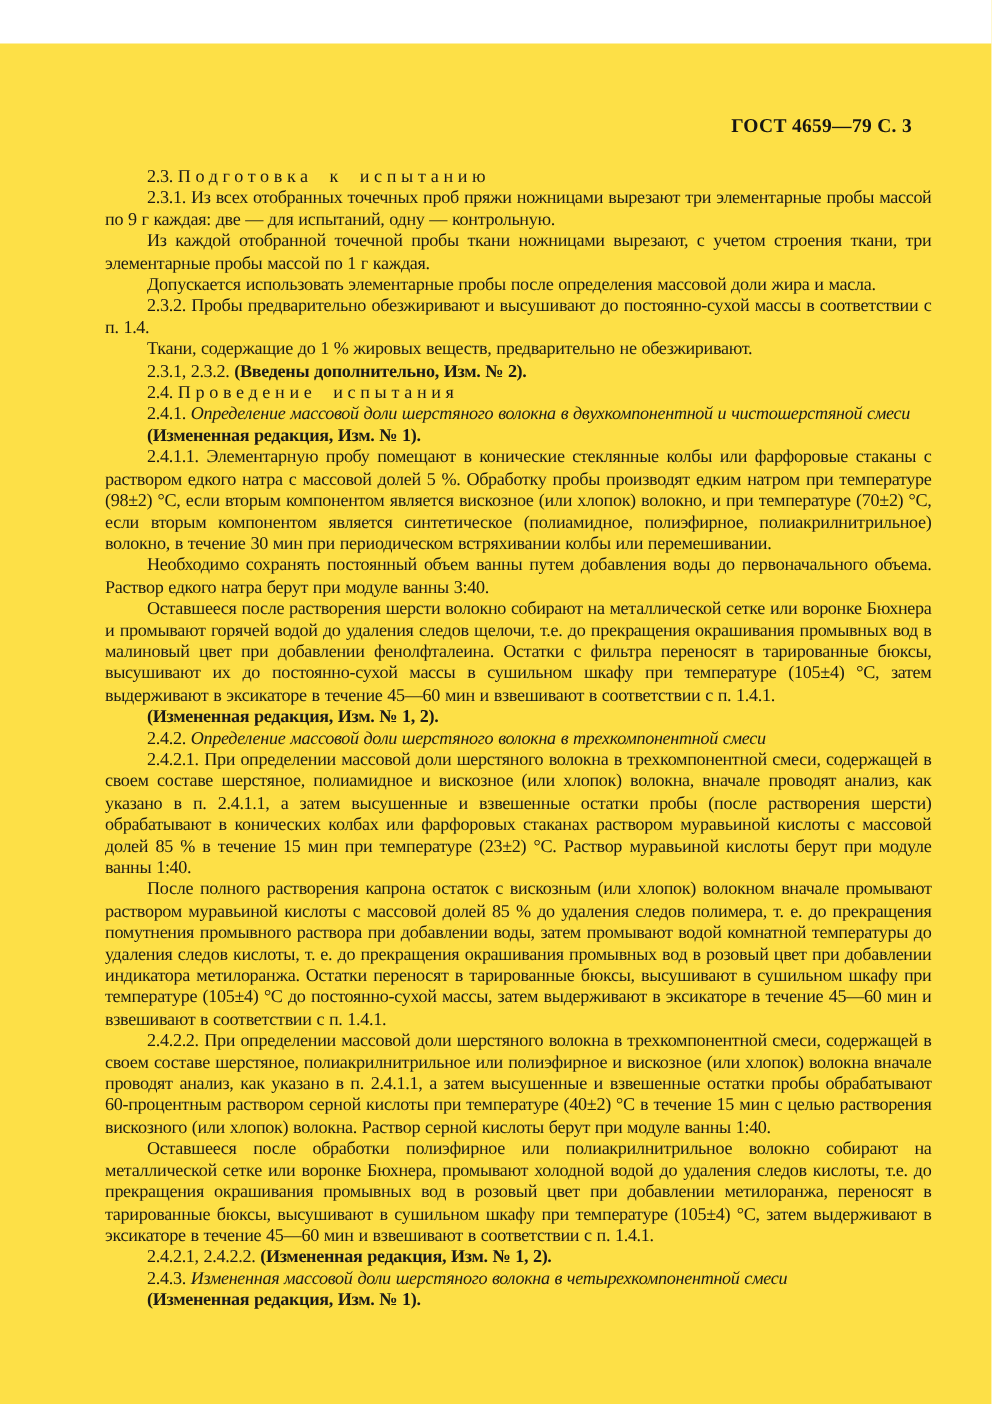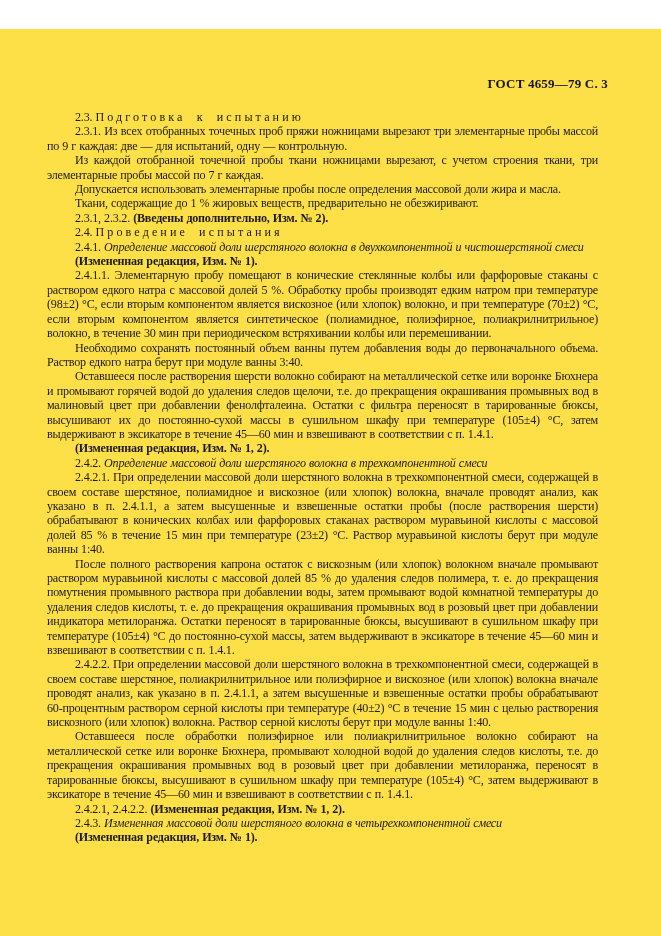--- a/index.html
+++ b/index.html
@@ -24,21 +24,21 @@
     width: 551px;
     text-align: right;
     font-weight: bold;
     font-size: 13px;
     letter-spacing: 0.2px;
     color: #171513;
   }
   .doc-body {
     position: absolute;
     top: 81px;
-    left: 47px;
+    left: 70px;
     width: 551px;
   }
   .para {
     margin: 0;
     padding: 0;
     font-size: 12.1px;
     line-height: 14.4px;
     letter-spacing: -0.22px;
     text-align: justify;
     text-indent: 28px;
@@ -55,22 +55,23 @@
 </head>
 <body>
 
 <div class="page">
   <div class="header">
     <span>ГОСТ 4659—79 С. 3</span>
   </div>
   <div class="doc-body" id="doc-body">
       <p class="para section-heading"><span class="seg-plain">2.3. </span><span class="seg-spaced">Подготовка к испытанию</span></p>
       <p class="para body"><span class="seg-plain">2.3.1. Из всех отобранных точечных проб пряжи ножницами вырезают три элементарные пробы массой по 9 г каждая: две — для испытаний, одну — контрольную.</span></p>
-      <p class="para body"><span class="seg-plain">Из каждой отобранной точечной пробы ткани ножницами вырезают, с учетом строения ткани, три элементарные пробы массой по 7 г каждая.</span></p>
+      <p class="para body"><span class="seg-plain">Из каждой отобранной точечной пробы ткани ножницами вырезают, с учетом строения ткани, три элементарные пробы массой по 1 г каждая.</span></p>
       <p class="para body"><span class="seg-plain">Допускается использовать элементарные пробы после определения массовой доли жира и масла.</span></p>
+      <p class="para body"><span class="seg-plain">2.3.2. Пробы предварительно обезжиривают и высушивают до постоянно-сухой массы в соответствии с п. 1.4.</span></p>
       <p class="para body"><span class="seg-plain">Ткани, содержащие до 1 % жировых веществ, предварительно не обезжиривают.</span></p>
       <p class="para body"><span class="seg-plain">2.3.1, 2.3.2. </span><span class="seg-bold">(Введены дополнительно, Изм. № 2).</span></p>
       <p class="para section-heading"><span class="seg-plain">2.4. </span><span class="seg-spaced">Проведение испытания</span></p>
       <p class="para body"><span class="seg-plain">2.4.1. </span><span class="seg-italic">Определение массовой доли шерстяного волокна в двухкомпонентной и чистошерстяной смеси</span></p>
       <p class="para body"><span class="seg-bold">(Измененная редакция, Изм. № 1).</span></p>
       <p class="para body"><span class="seg-plain">2.4.1.1. Элементарную пробу помещают в конические стеклянные колбы или фарфоровые стаканы с раствором едкого натра с массовой долей 5 %. Обработку пробы производят едким натром при температуре (98±2) °С, если вторым компонентом является вискозное (или хлопок) волокно, и при температуре (70±2) °С, если вторым компонентом является синтетическое (полиамидное, полиэфирное, полиакрилнитрильное) волокно, в течение 30 мин при периодическом встряхивании колбы или перемешивании.</span></p>
       <p class="para body"><span class="seg-plain">Необходимо сохранять постоянный объем ванны путем добавления воды до первоначального объема. Раствор едкого натра берут при модуле ванны 3:40.</span></p>
       <p class="para body"><span class="seg-plain">Оставшееся после растворения шерсти волокно собирают на металлической сетке или воронке Бюхнера и промывают горячей водой до удаления следов щелочи, т.е. до прекращения окрашивания промывных вод в малиновый цвет при добавлении фенолфталеина. Остатки с фильтра переносят в тарированные бюксы, высушивают их до постоянно-сухой массы в сушильном шкафу при температуре (105±4) °С, затем выдерживают в эксикаторе в течение 45—60 мин и взвешивают в соответствии с п. 1.4.1.</span></p>
       <p class="para body"><span class="seg-bold">(Измененная редакция, Изм. № 1, 2).</span></p>
       <p class="para body"><span class="seg-plain">2.4.2. </span><span class="seg-italic">Определение массовой доли шерстяного волокна в трехкомпонентной смеси</span></p>

